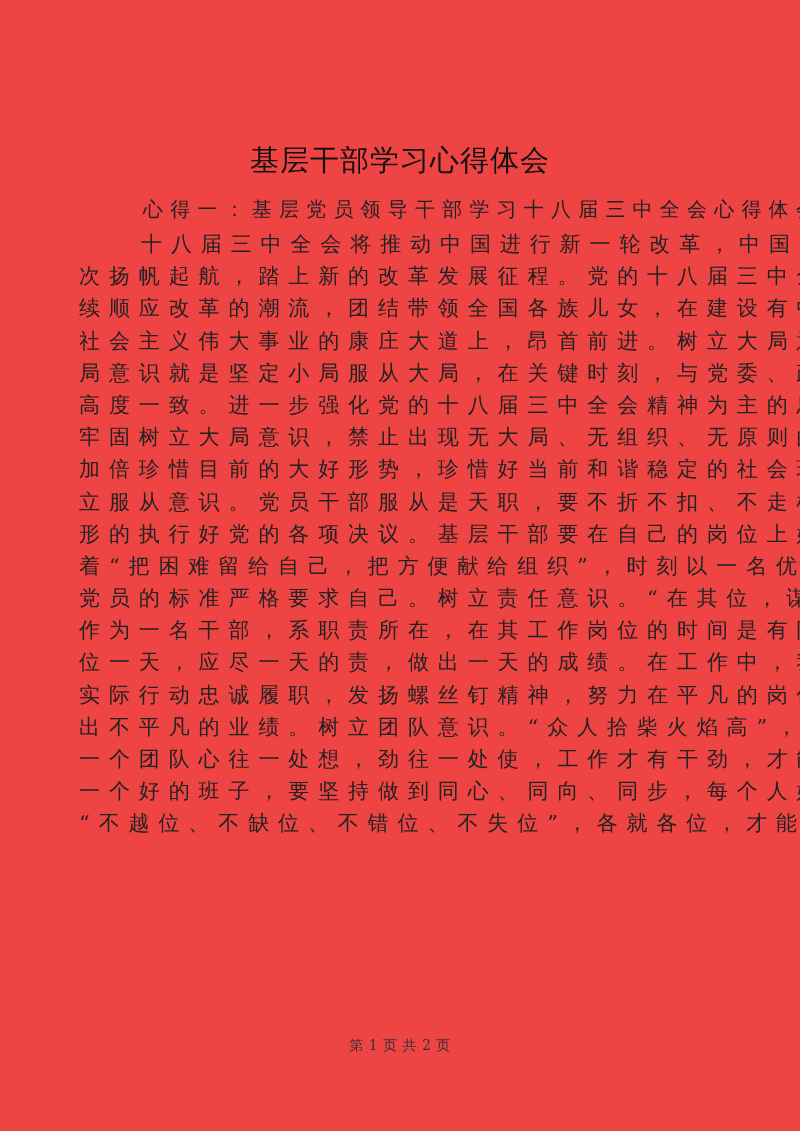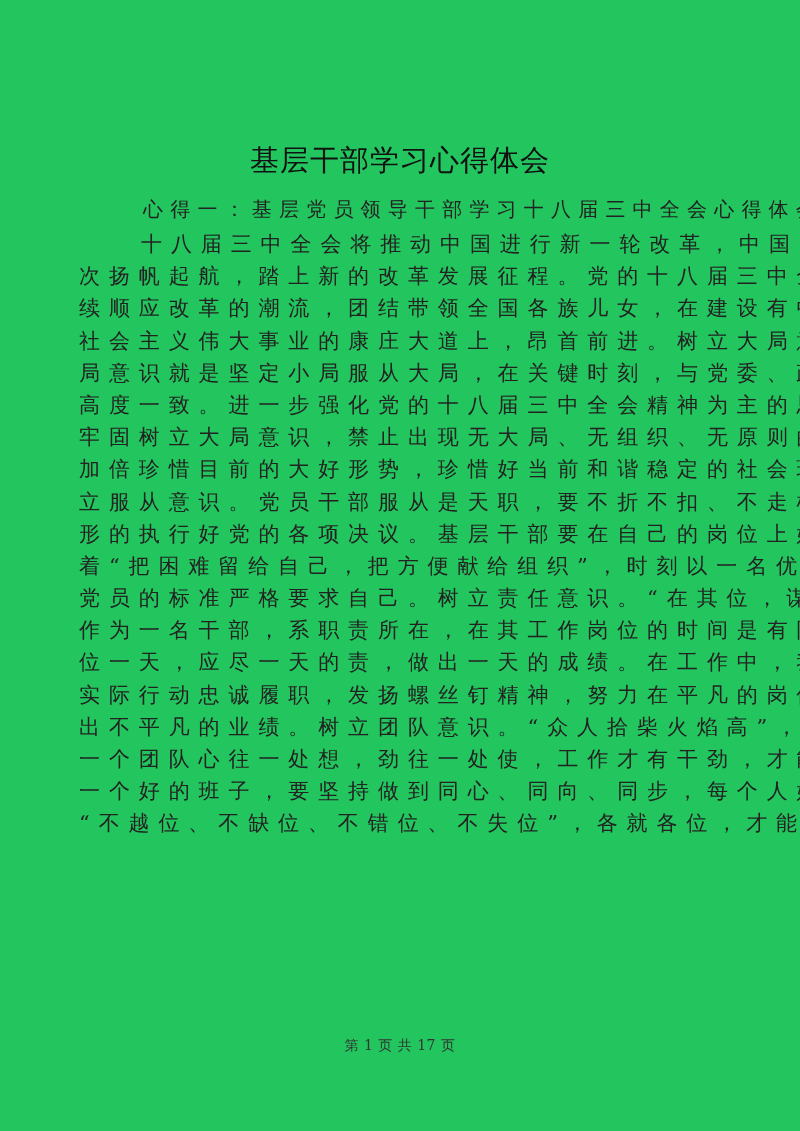--- a/index.html
+++ b/index.html
@@ -13,21 +13,21 @@
       position: relative;
       overflow: hidden;
       font-family: "DejaVu Serif", "Liberation Serif", serif;
       color: #1a1a1a;
     }
     .page {
       position: absolute;
       left: 0; top: 0;
       width: 800px;
       height: 1131px;
-      background: #22c55e;
+      background: #ef4444;
     }
     .title {
       position: absolute;
       top: 140px;
       left: 0;
       width: 800px;
       text-align: center;
       font-family: "DejaVu Sans", "Liberation Sans", sans-serif;
       font-size: 29px;
       letter-spacing: 1px;
@@ -95,14 +95,14 @@
     <div class="line">党员的标准严格要求自己。树立责任意识。“在其位，谋其政”，</div>
     <div class="line">作为一名干部，系职责所在，在其工作岗位的时间是有限的，在</div>
     <div class="line">位一天，应尽一天的责，做出一天的成绩。在工作中，我们要以</div>
     <div class="line">实际行动忠诚履职，发扬螺丝钉精神，努力在平凡的岗位上，做</div>
     <div class="line">出不平凡的业绩。树立团队意识。“众人拾柴火焰高”，体现了</div>
     <div class="line">一个团队心往一处想，劲往一处使，工作才有干劲，才能出业绩。</div>
     <div class="line">一个好的班子，要坚持做到同心、同向、同步，每个人始终做到</div>
     <div class="line">“不越位、不缺位、不错位、不失位”，各就各位，才能保证整</div>
   </div>
 
-  <div class="footer">第 1 页  共 17 页</div>
+  <div class="footer">第 1 页  共 2 页</div>
 </div>
 
 </body></html>

